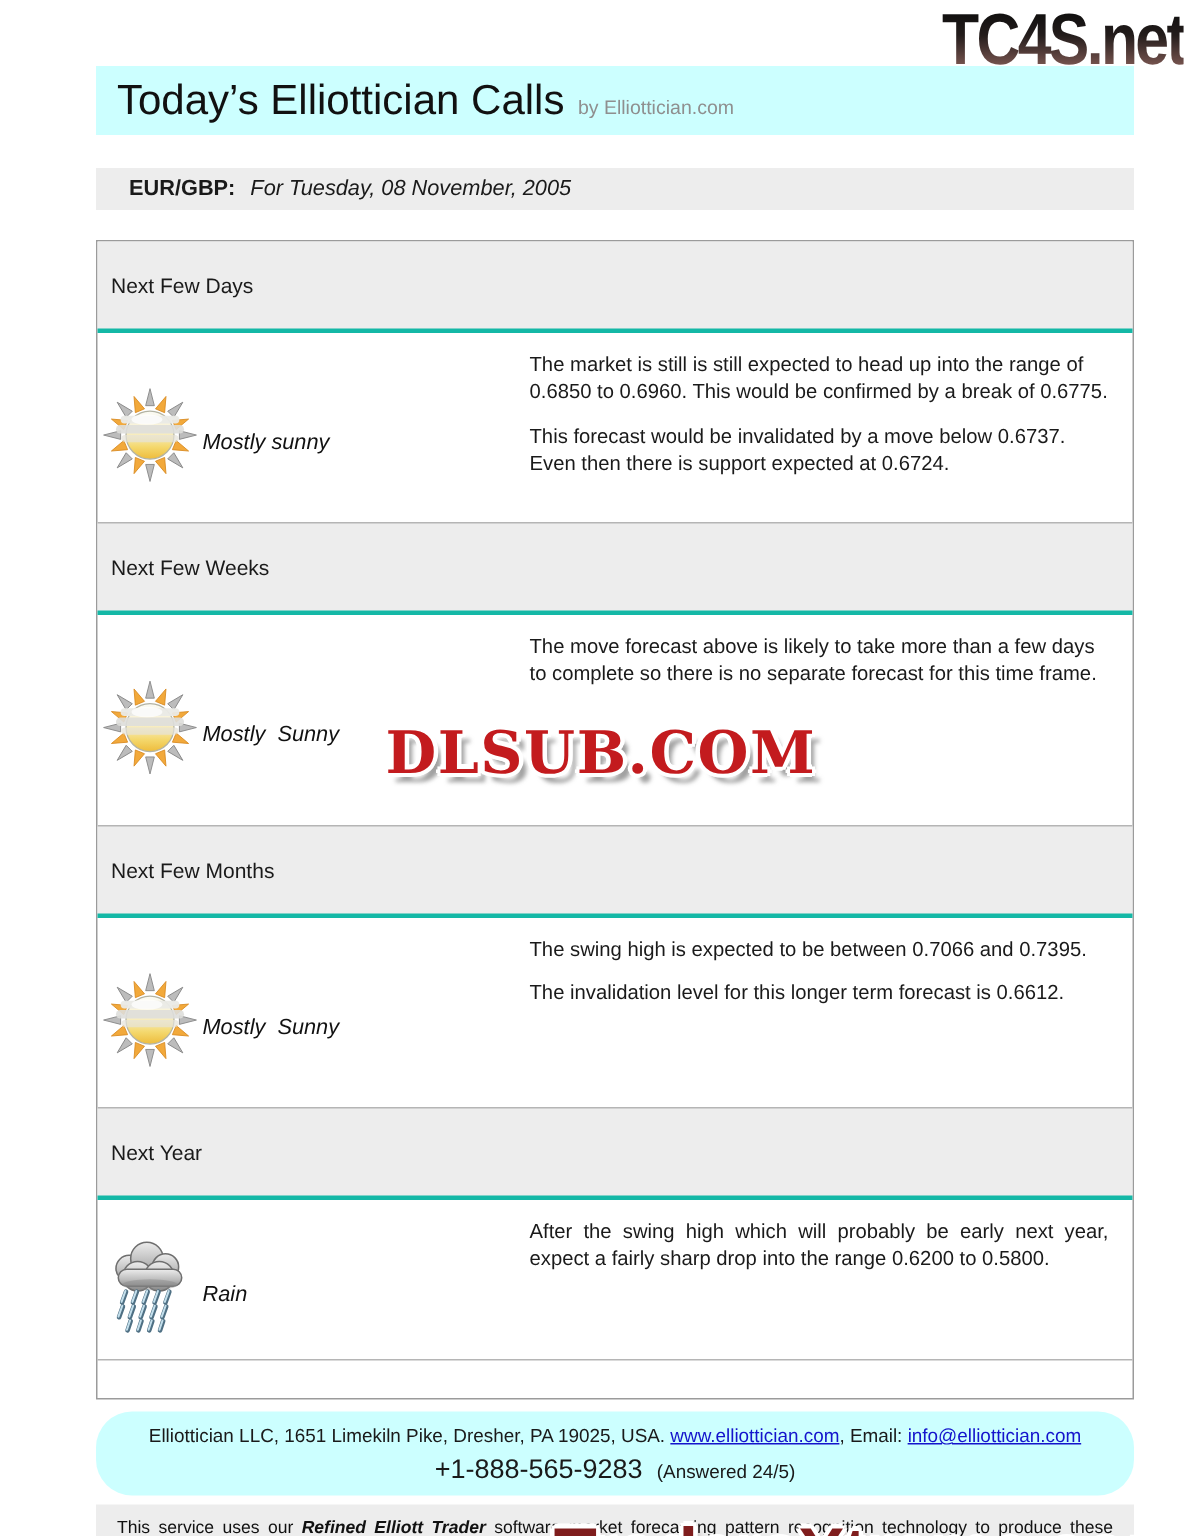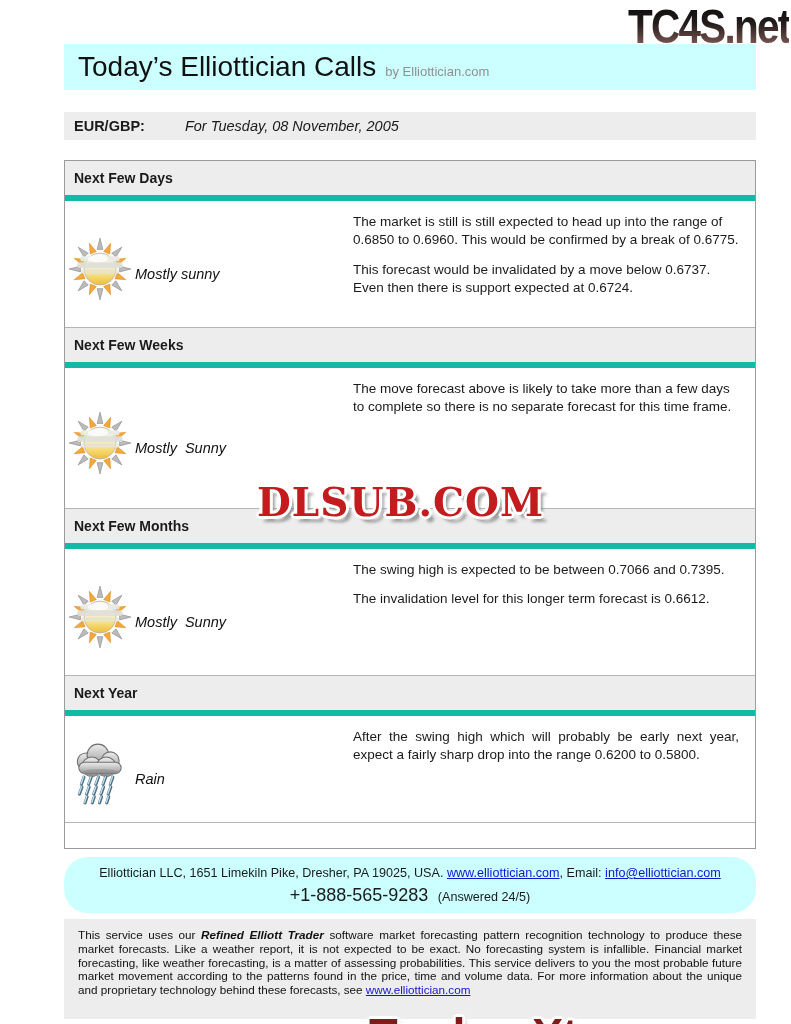--- a/index.html
+++ b/index.html
@@ -13,31 +13,31 @@
   
   .title-bar {
     margin-top:44px; height:46px; background:#ccffff;
     display:flex; align-items:center; padding-left:14px;
   }
   .title-text { font-size:28px; letter-spacing:0; color:#111; }
   .subtitle-text { font-size:13px; color:#8f8f8f; margin-left:9px; position:relative; top:4px; }
 
   
   .pair-bar {
-    margin-top:22px; background:#ededed; padding:6px 10px; font-size:14.5px;
-    display:flex; align-items:baseline;gap:30px;
+    margin-top:22px; background:#ededed; padding:6px 22px; font-size:14.5px;
+    display:flex; align-items:baseline;
   }
   .pair-label { font-weight:bold; }
   .pair-date { font-style:italic; margin-left:10px; }
 
   
   .forecast-table { margin-top:20px; border:1px solid #9b9b9b; background:#fff; }
   .section-header {
-    background:#ededed; padding:9px 9px; font-weight:bold; font-size:14px;
-    border-bottom:6px solid #14b8a6;
+    background:#ededed; padding:21px 9px; font-weight:normal; font-size:14px;
+    border-bottom:3px solid #14b8a6;
   }
   .section + .section .section-header, .spacer-row { border-top:1px solid #b5b5b5; }
   .section-body { display:flex; padding:12px 8px 8px 0; }
   .icon-cell { width:288px; display:flex; flex-direction:row; align-items:center; padding-top:4px; }
   .wicon { width:70px; height:66px; }
   .caption { font-style:italic; font-size:14.5px; margin-top:12px; white-space:pre-wrap; color:#111; }
   .text-cell { flex:1; font-size:13.5px; line-height:1.36; padding-right:8px; }
   .text-cell p { margin:0 0 11px 0; }
   .justified .text-cell p { text-align:justify; }
   .body-1 { min-height:126px; }

